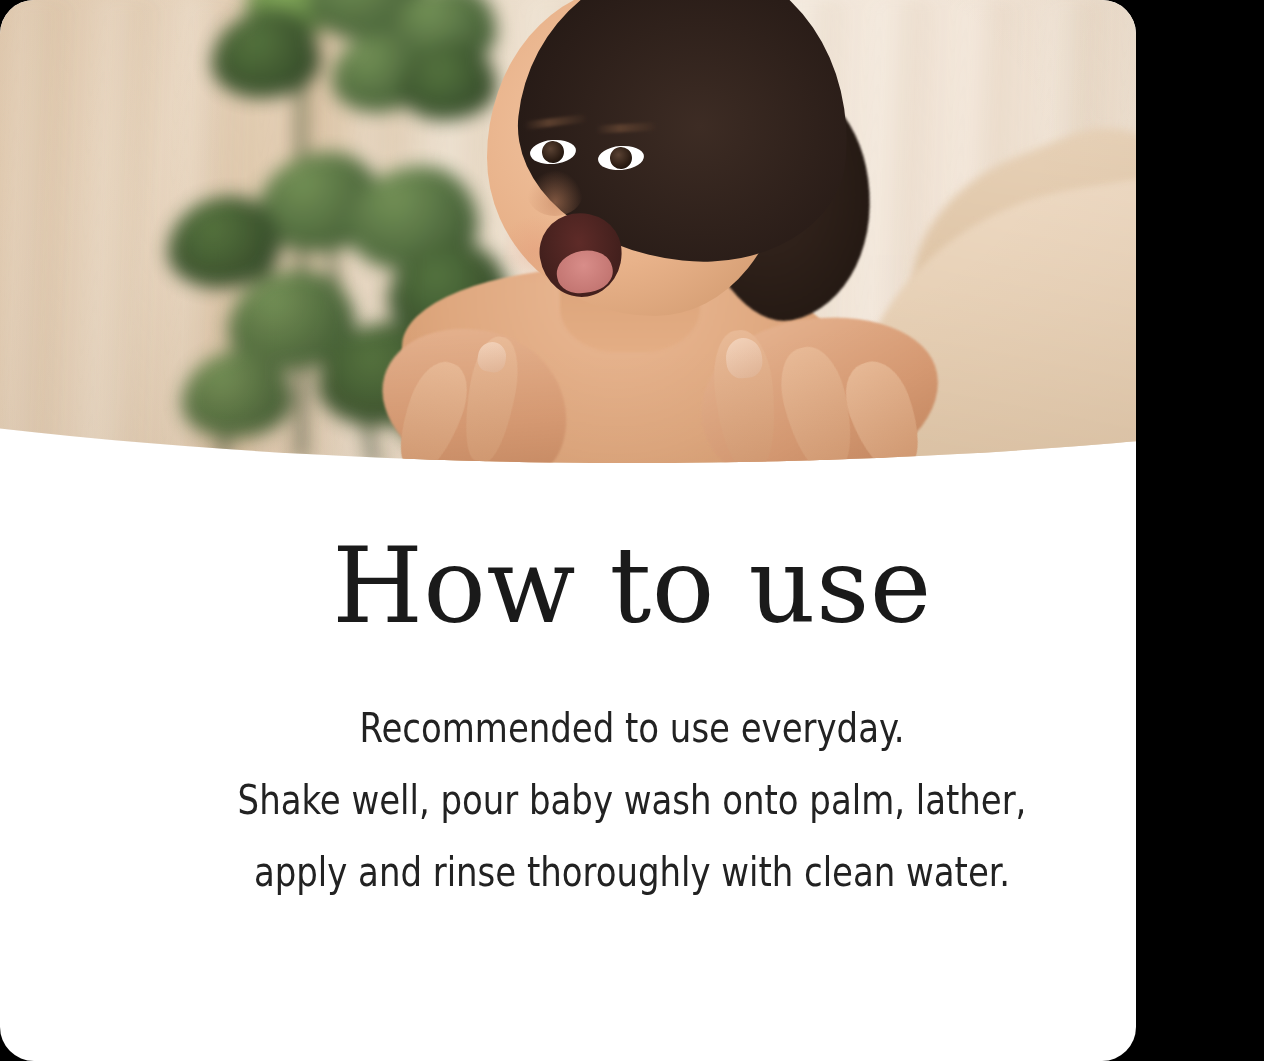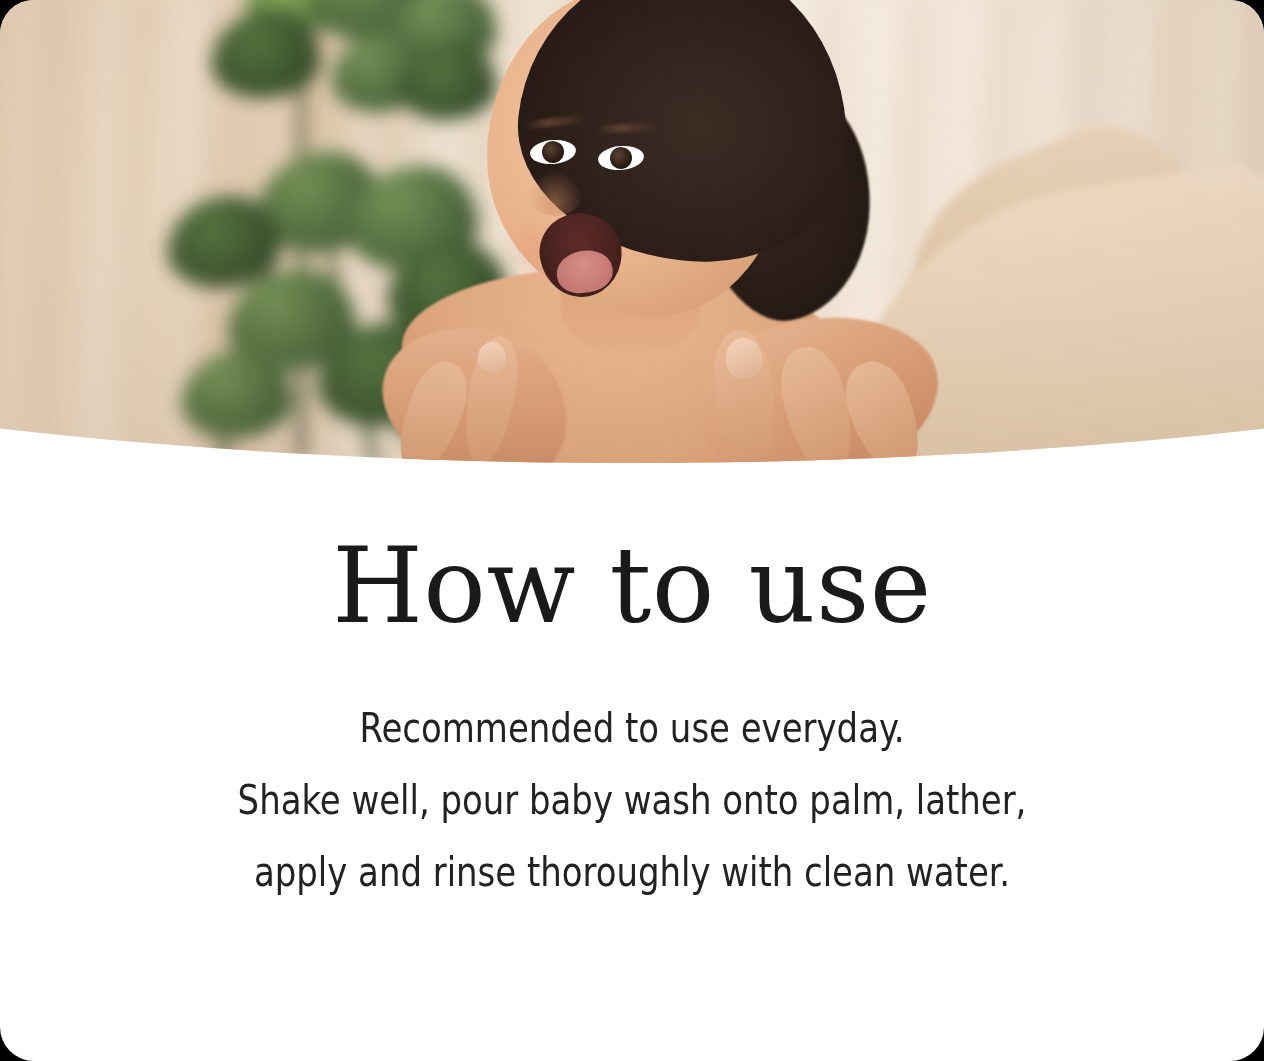--- a/index.html
+++ b/index.html
@@ -11,21 +11,21 @@
   body {
     width: 1264px;
     height: 1061px;
     overflow: hidden;
     font-family: "Liberation Sans", sans-serif;
   }
 
   
   .card {
     position: relative;
-    width: 1264px;
+    width: 1136px;
     height: 1061px;
     background: #ffffff;
     border-radius: 34px;
     overflow: hidden;
     box-sizing: border-box;
   }
 
   
   .hero {
     position: absolute;

